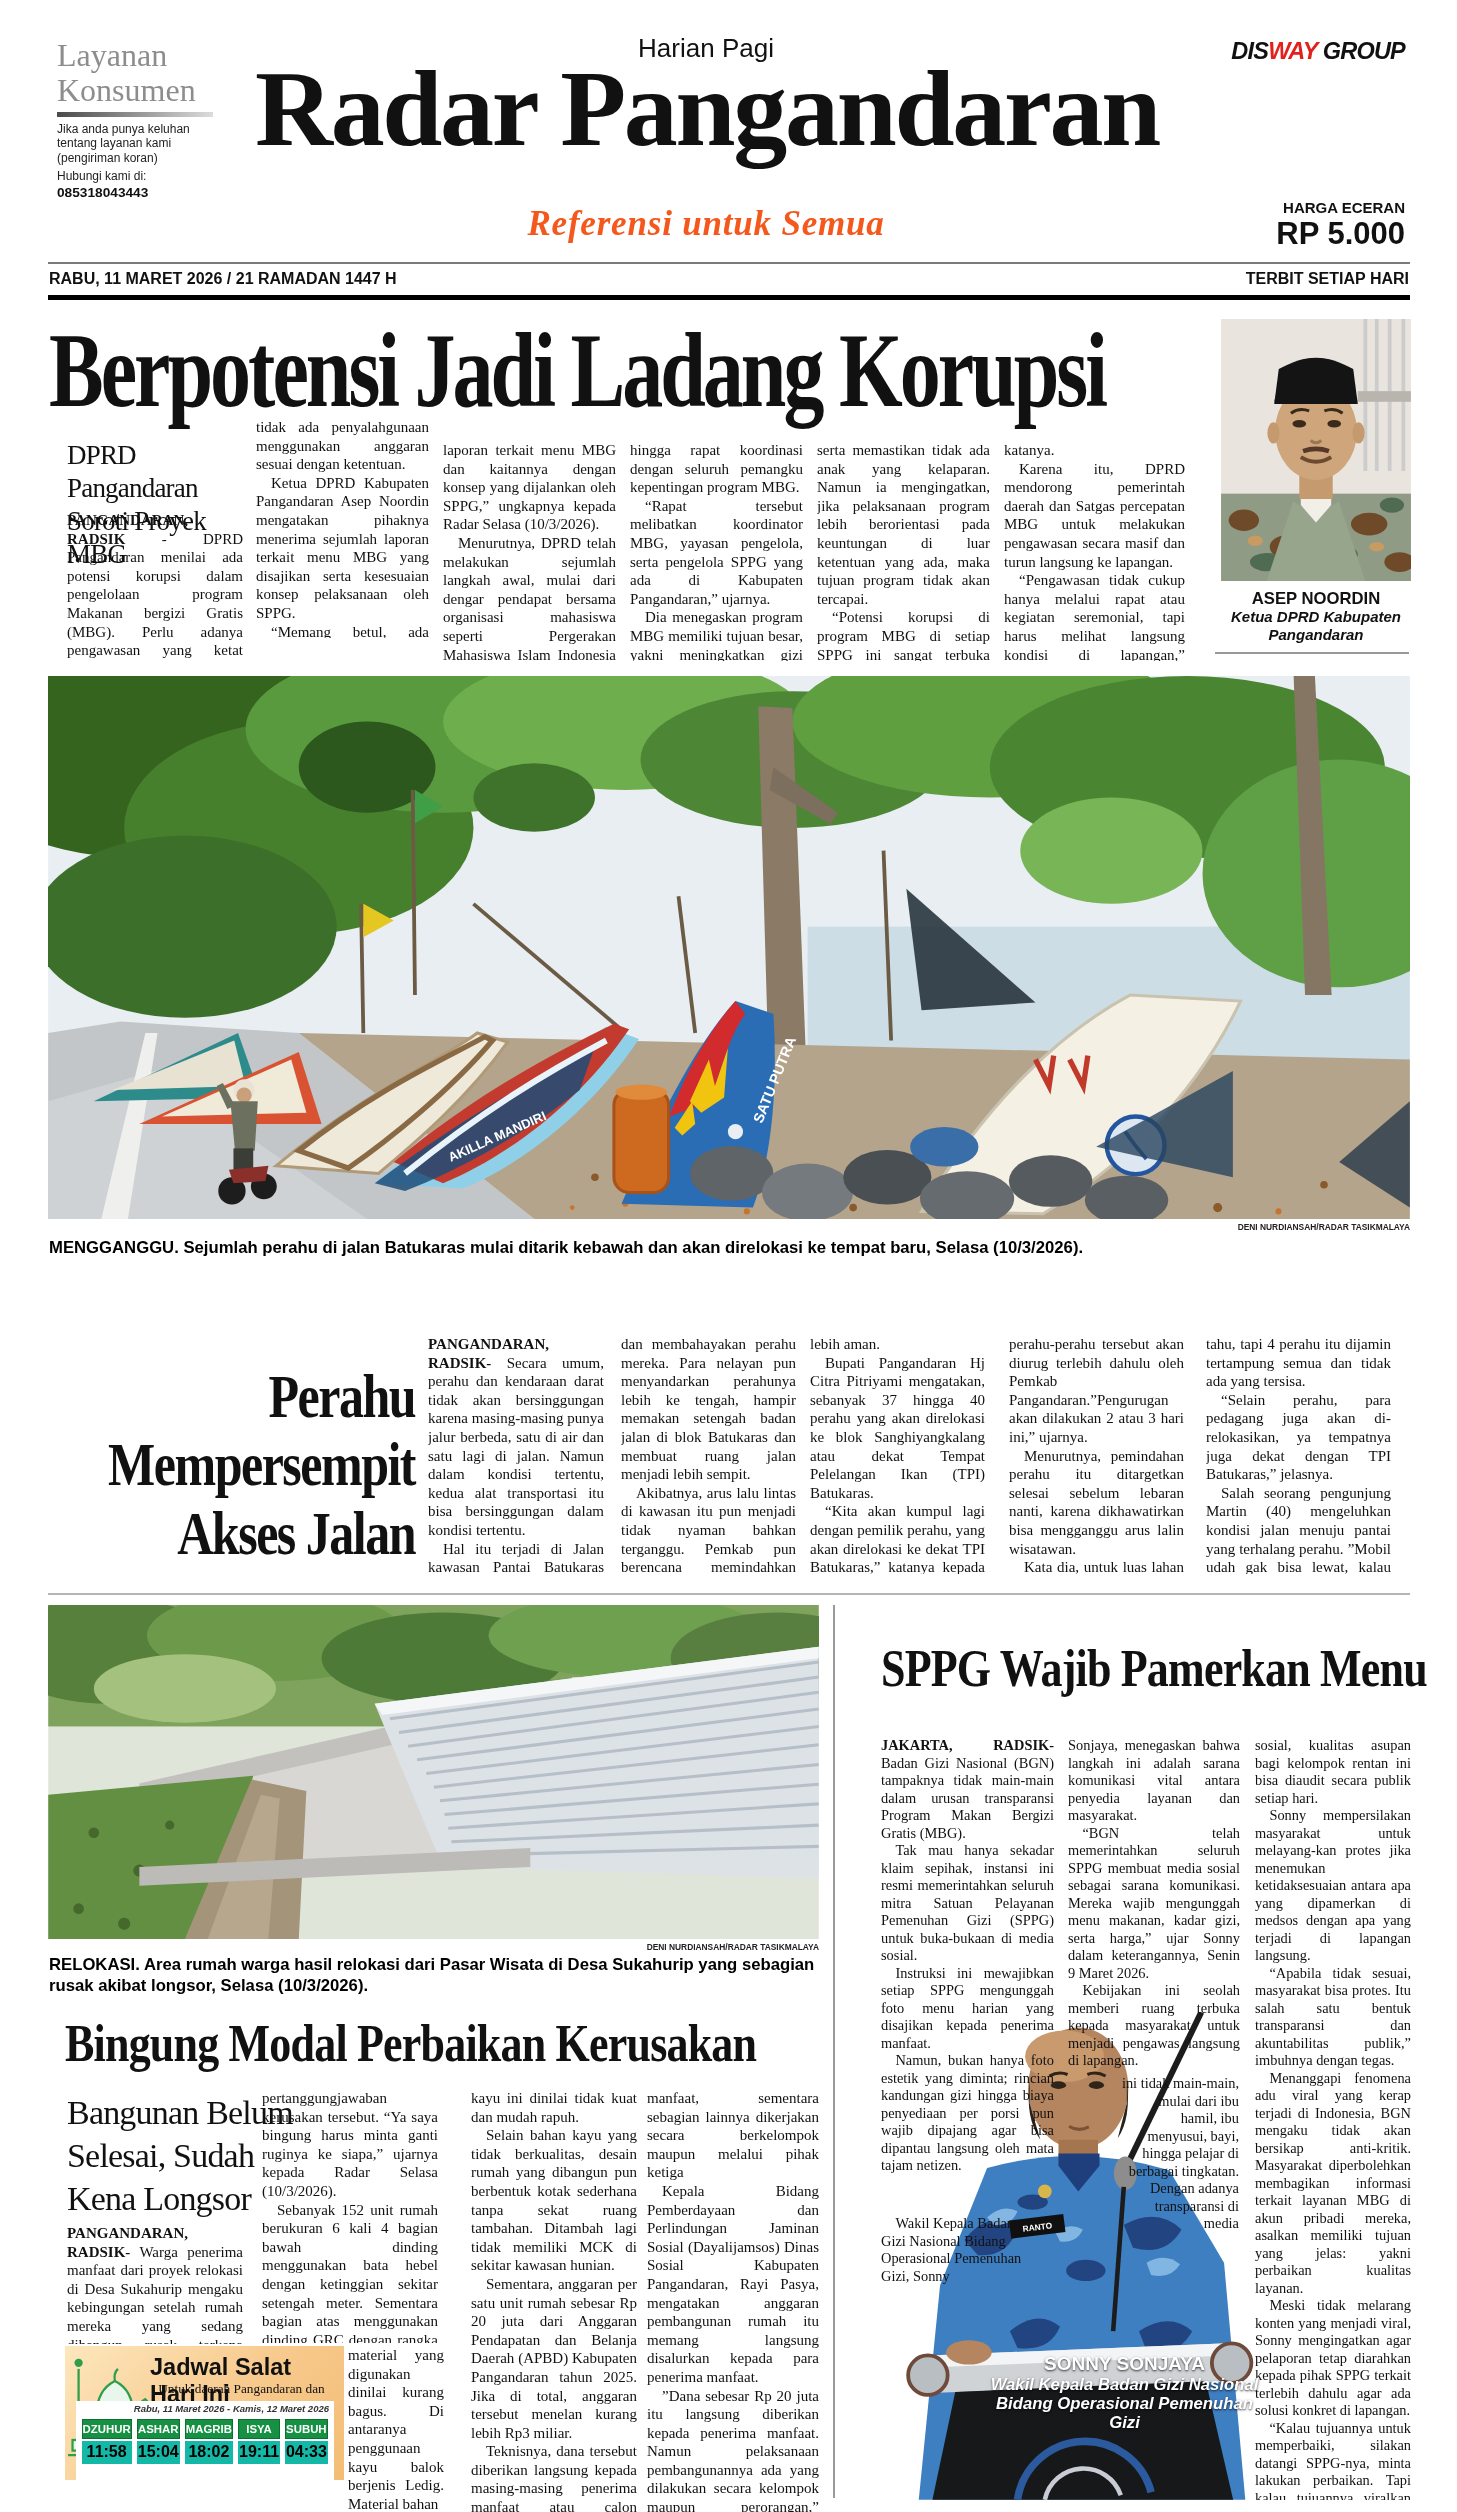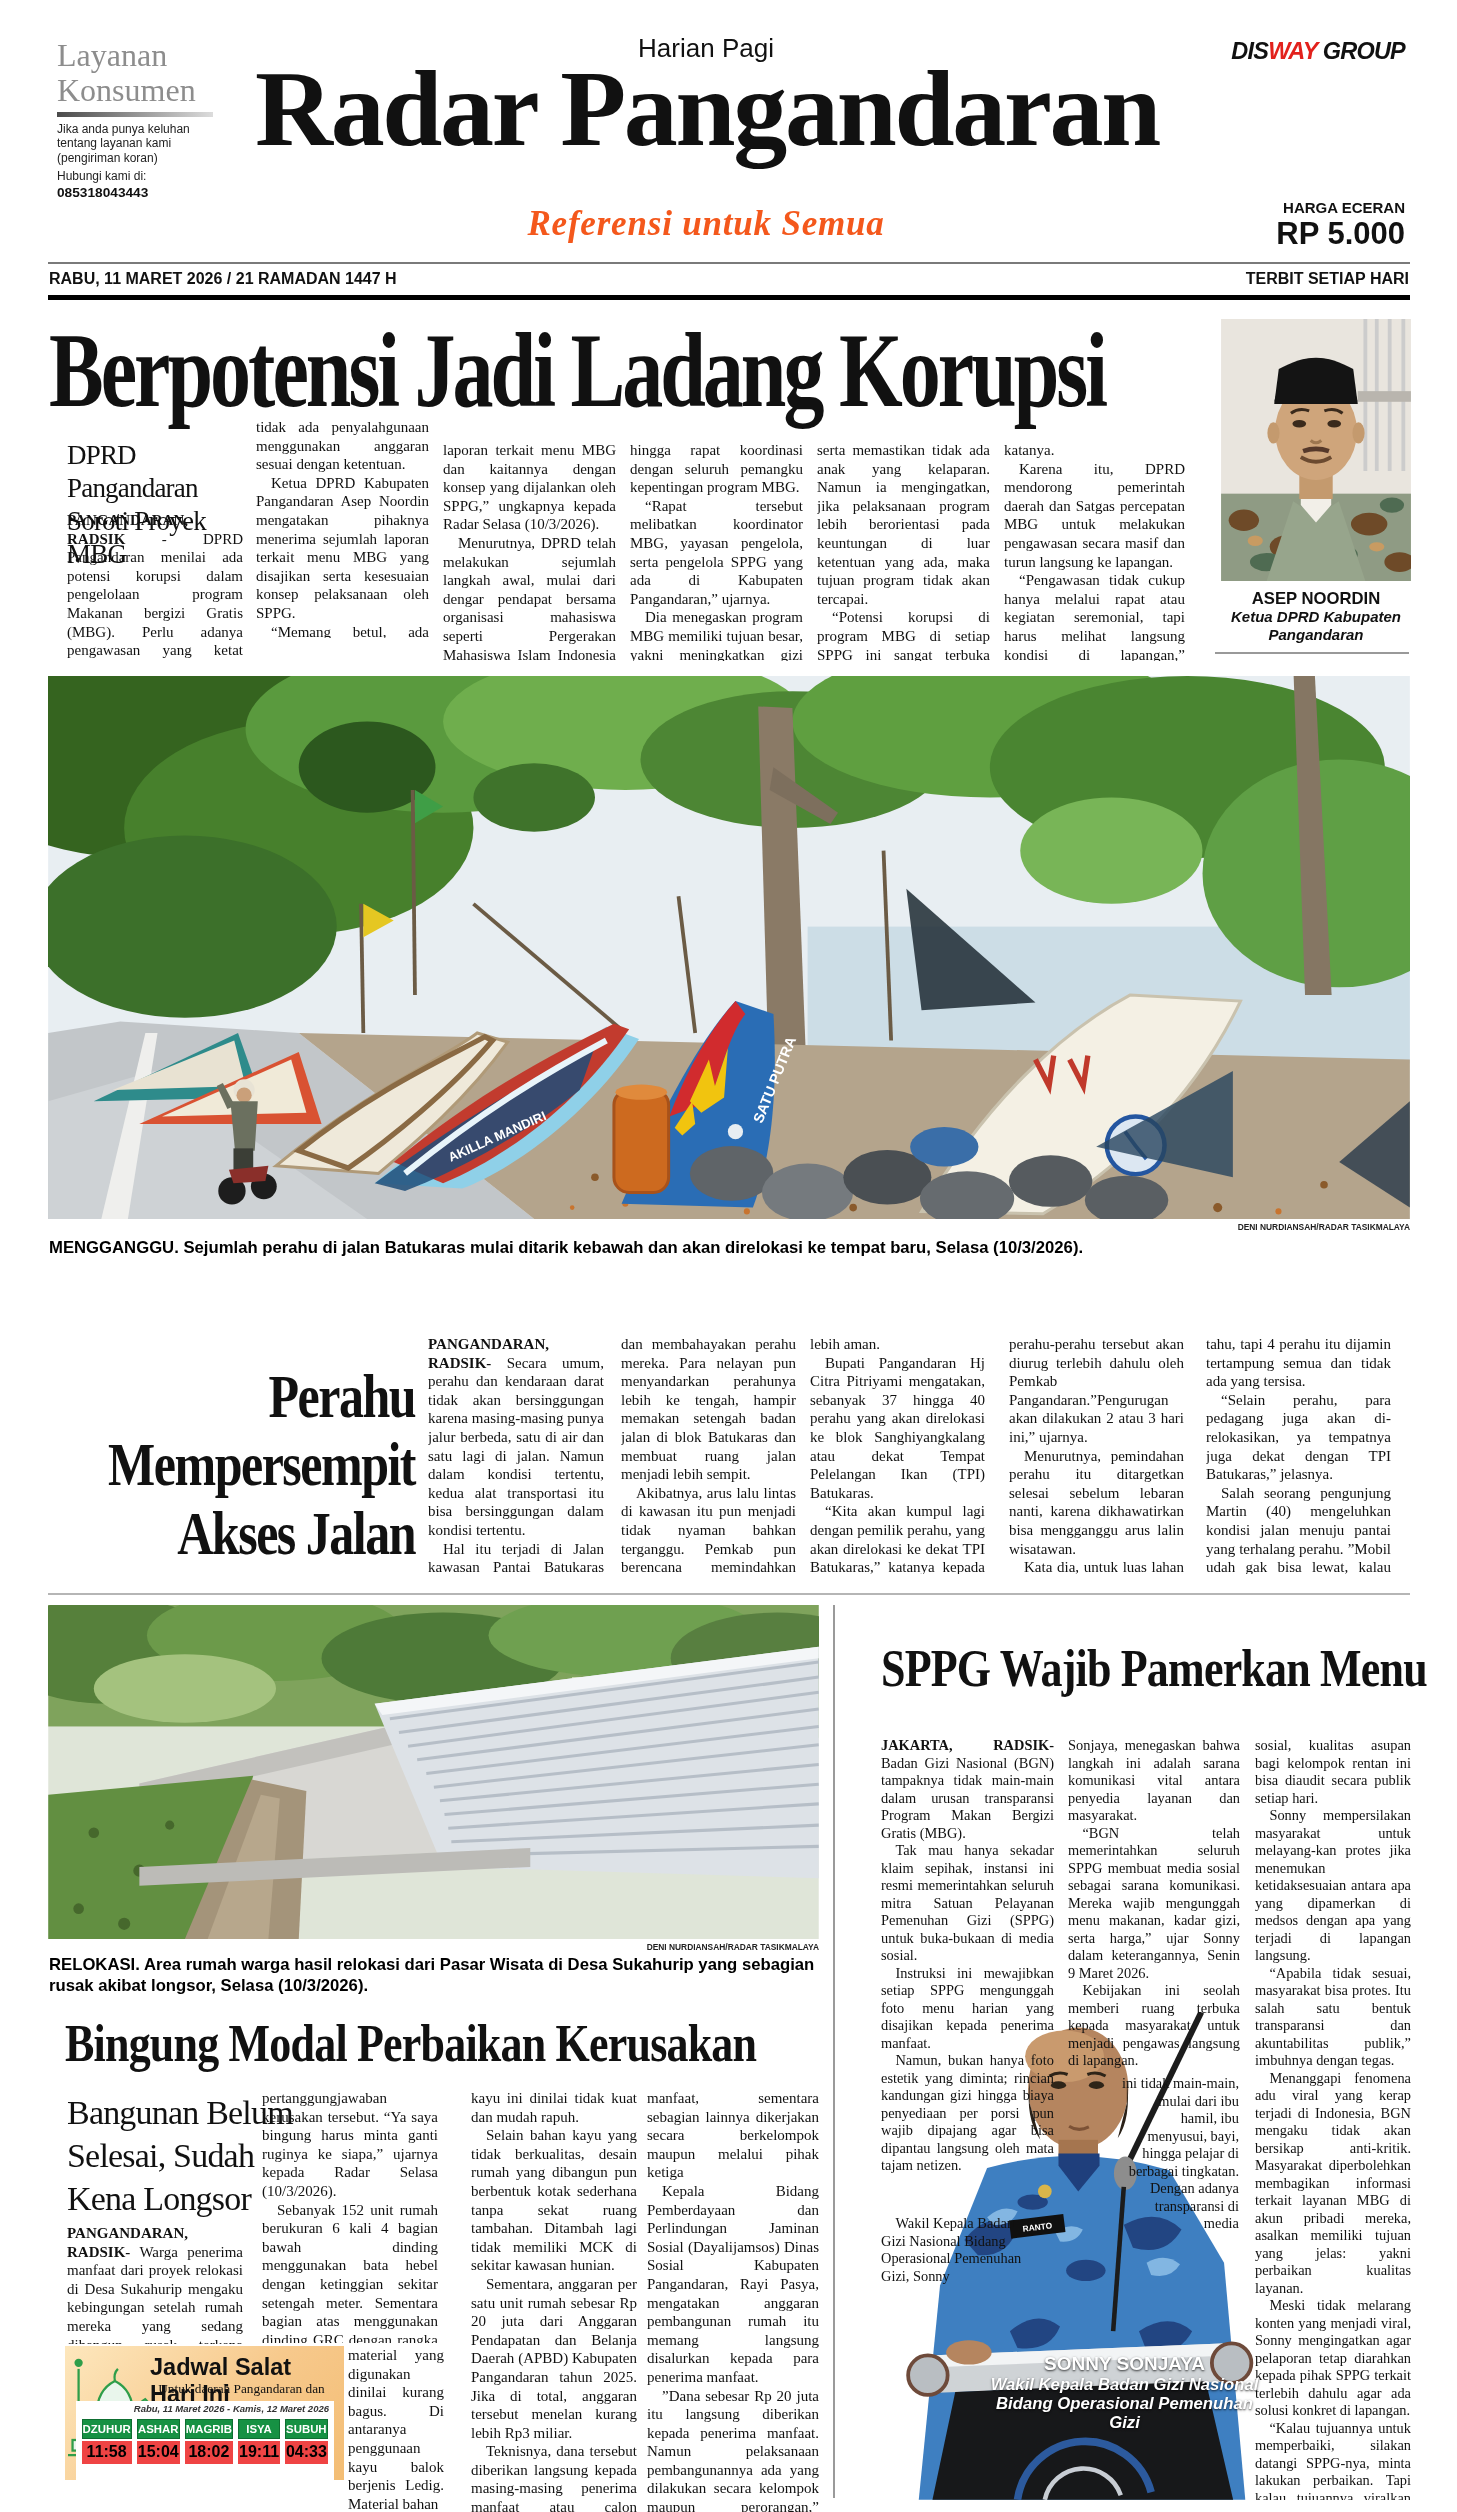--- a/index.html
+++ b/index.html
@@ -47,21 +47,21 @@
   
   #jadwal{background:linear-gradient(135deg,#fde7bd 0%,#f7c98c 55%,#f3bd74 100%);}
   .j-title{font-family:"Liberation Sans",sans-serif;font-weight:bold;font-size:23.5px;color:#111;}
   .j-sub{font-family:"Liberation Serif",serif;font-size:13.3px;color:#111;}
   .j-panel{background:#ffffff;}
   .j-date{font-family:"Liberation Sans",sans-serif;font-style:italic;font-weight:bold;font-size:9.5px;color:#333;text-align:right;}
   .j-row{display:flex;gap:5.3px;padding:3px 6px 0 6px;}
   .j-cell{flex:1;text-align:center;}
   .j-name{background:#169143;color:#fff;font-family:"Liberation Sans",sans-serif;font-weight:bold;font-size:11.4px;
           padding:3px 0;border:0.8px solid #0e6e31;}
-  .j-time{background:#ef4444;color:#000;font-family:"Liberation Sans",sans-serif;font-weight:bold;font-size:16px;padding:2.3px 0;margin-top:2.3px;}
+  .j-time{background:#14b8a6;color:#000;font-family:"Liberation Sans",sans-serif;font-weight:bold;font-size:16px;padding:2.3px 0;margin-top:2.3px;}
   
   .sonny-cap{color:#fff;text-align:center;text-shadow:0 0.8px 2.3px rgba(0,0,0,.8);}
   .sonny-cap .n{font-family:"Liberation Sans",sans-serif;font-weight:bold;font-size:19px;}
   .sonny-cap .t{font-family:"Liberation Sans",sans-serif;font-weight:bold;font-style:italic;font-size:16.7px;line-height:19px;}
 </style>
 </head>
 <body>
 
 <div id="page">
 

